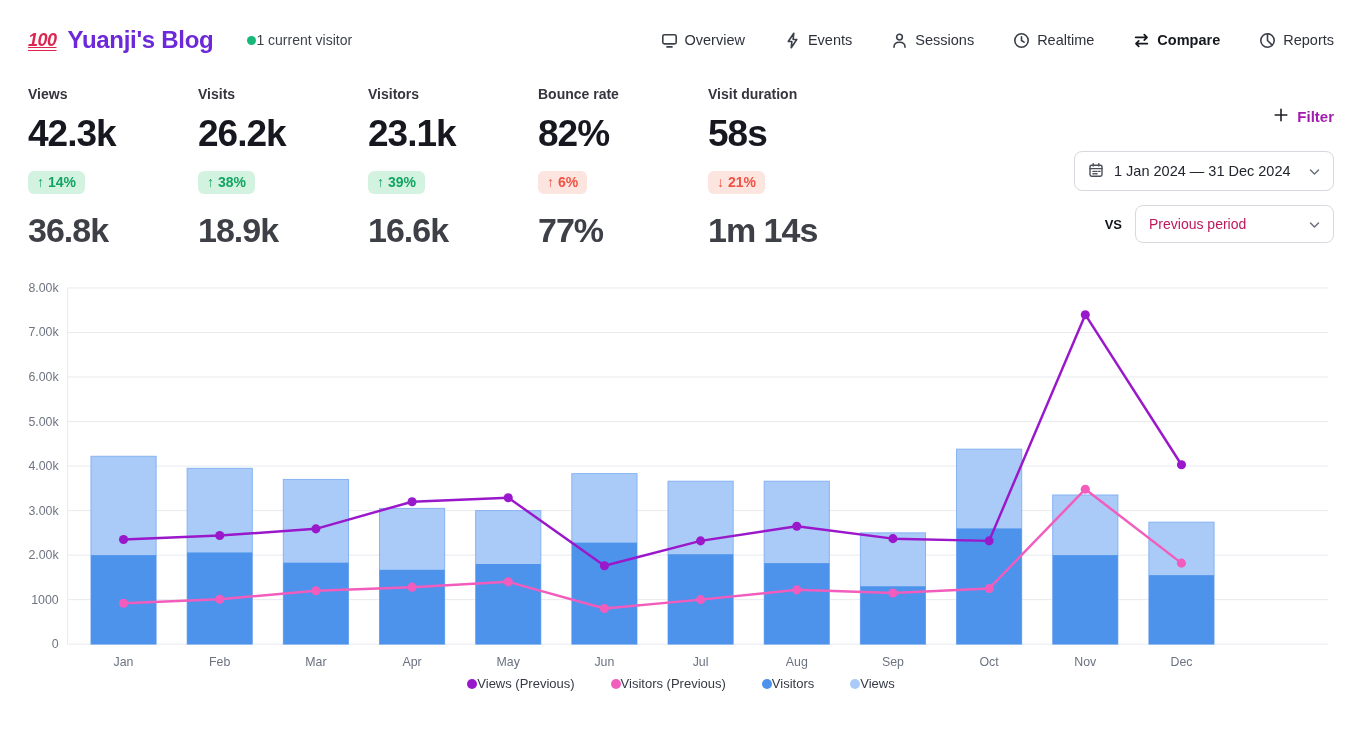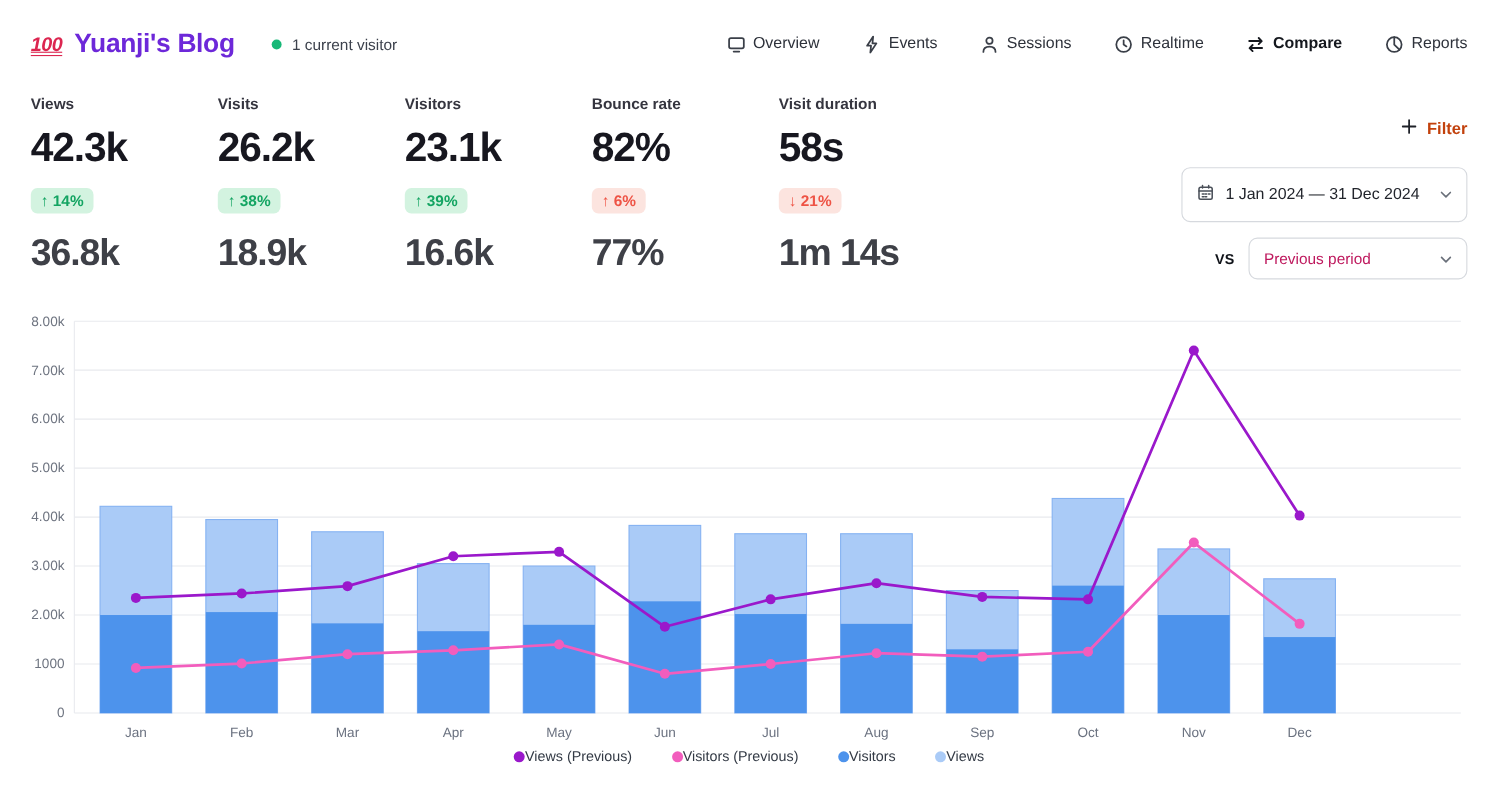--- a/index.html
+++ b/index.html
@@ -12,21 +12,21 @@
   .page { padding:0 28px; }
 
   
   .topbar { display:flex; align-items:center; padding-top:26px; }
   .brand { display:flex; align-items:center; gap:11px; }
   .logo-100 {
     color:#dc2650; font-weight:700; font-style:italic; font-size:18px;
     text-decoration:underline double; letter-spacing:-0.5px; line-height:1;
   }
   .site-title { font-size:24px; font-weight:700; color:#6d28d9; letter-spacing:-0.3px; }
-  .visitor { display:flex; align-items:center; gap:9px; margin-left:34px; font-size:14px; color:#3d424d; }
+  .visitor { display:flex; align-items:center; margin-left:34px; font-size:14px; color:#3d424d; }
   .live-dot { width:9px; height:9px; border-radius:50%; background:#17b877; }
 
   nav { margin-left:auto; display:flex; align-items:center; gap:39px; font-size:14.5px; color:#2e323b; }
   .nav-item { display:flex; align-items:center; gap:7px; cursor:pointer; white-space:nowrap; }
   .nav-item.active { font-weight:700; color:#15181e; }
   .nav-item svg { display:block; }
 
   
   .stats { display:flex; margin-top:32px; }
   .metric { width:170px; cursor:pointer; }
@@ -36,23 +36,23 @@
     display:inline-flex; align-items:center; gap:4px; margin-top:16px;
     padding:3px 9px 4px; border-radius:6px; font-size:14px; font-weight:700;
   }
   .badge.positive { background:#d3f3e0; color:#13a462; }
   .badge.negative { background:#fce4df; color:#ee5345; }
   .metric-prev { font-size:34px; font-weight:700; color:#3e4047; margin-top:17px; letter-spacing:-1px; }
 
   
   .controls { margin-left:auto; display:flex; flex-direction:column; align-items:flex-end; }
   .filter-btn { display:flex; align-items:center; gap:9px; margin-top:22px;
-    font-size:15px; font-weight:700; color:#c2410c; cursor:pointer; }
+    font-size:15px; font-weight:700; color:#a21caf; cursor:pointer; }
   .datebox {
-    margin-top:26px; width:260px; height:50px; border:1px solid #d6d9de; border-radius:8px;
+    margin-top:26px; width:260px; height:40px; border:1px solid #d6d9de; border-radius:8px;
     display:flex; align-items:center; gap:10px; padding:0 13px;
     font-size:14.5px; color:#22252c; cursor:pointer; background:#fff;
   }
   .datebox .chev { margin-left:auto; }
   .vs-row { display:flex; align-items:center; gap:13px; margin-top:14px; }
   .vs-label { font-size:13px; font-weight:700; color:#101319; }
   .selectbox {
     width:199px; height:38px; border:1px solid #d6d9de; border-radius:8px;
     display:flex; align-items:center; padding:0 13px; font-size:14px; color:#be185d;
     cursor:pointer; background:#fff;

